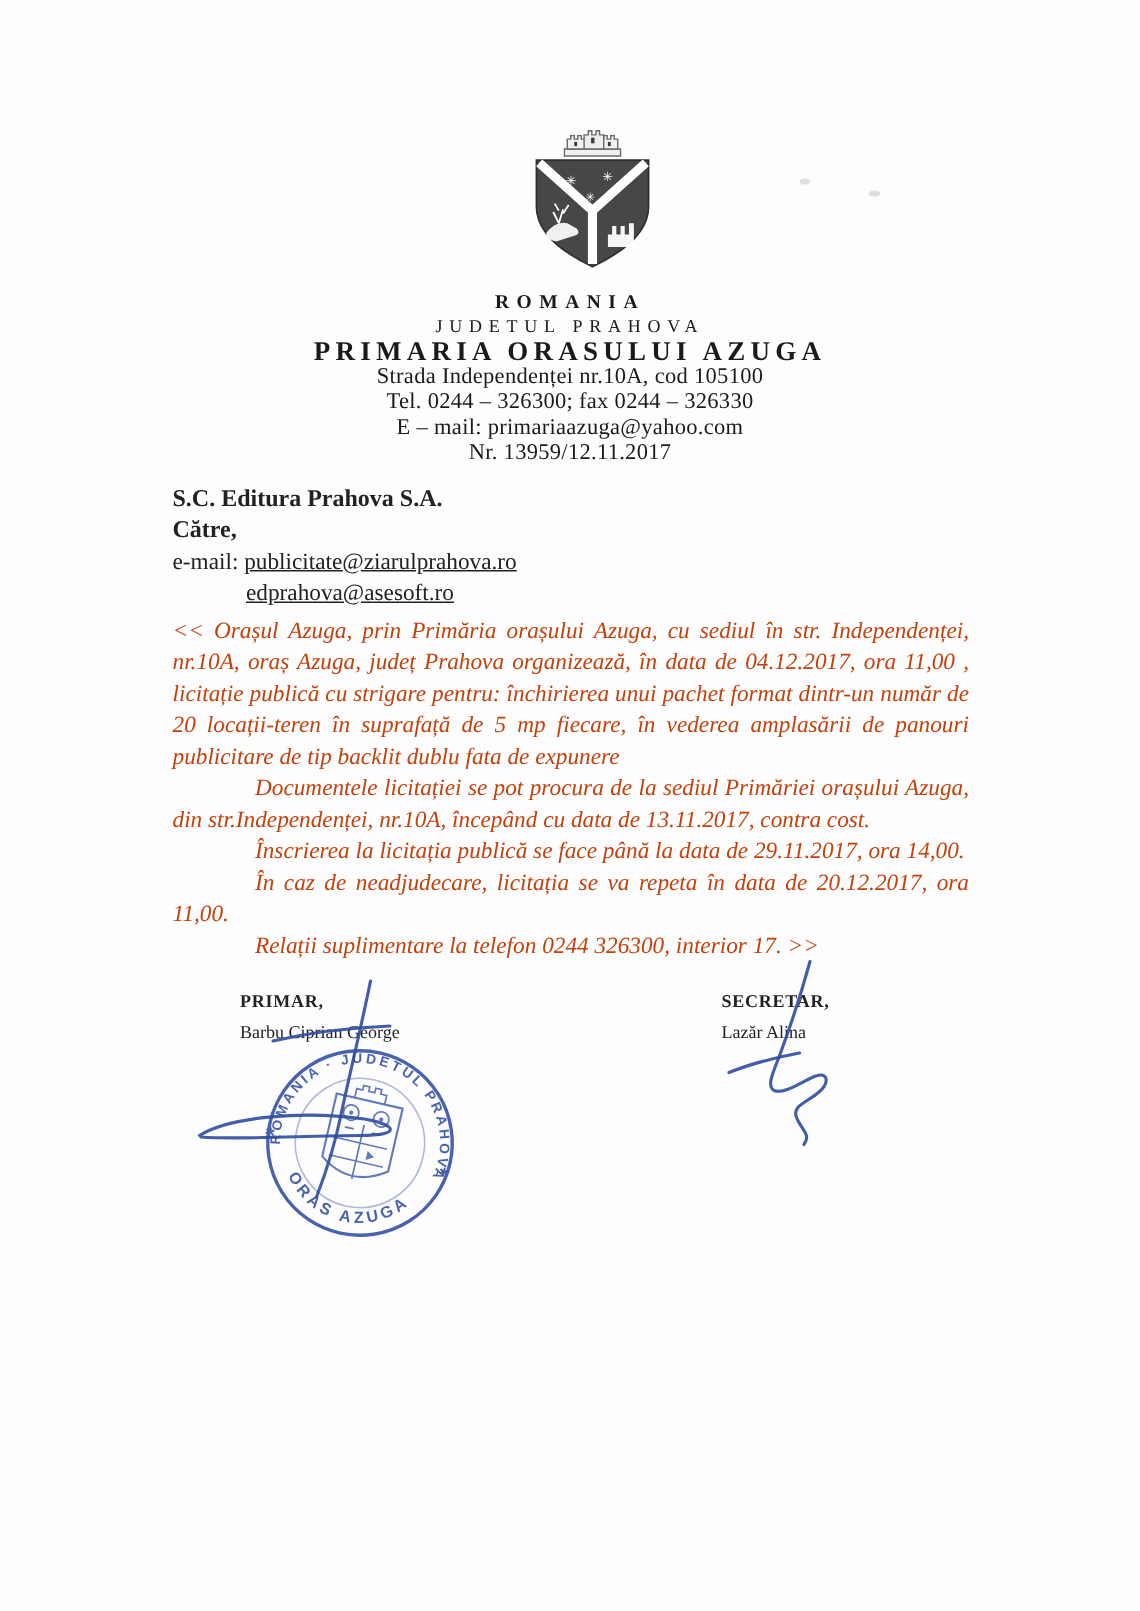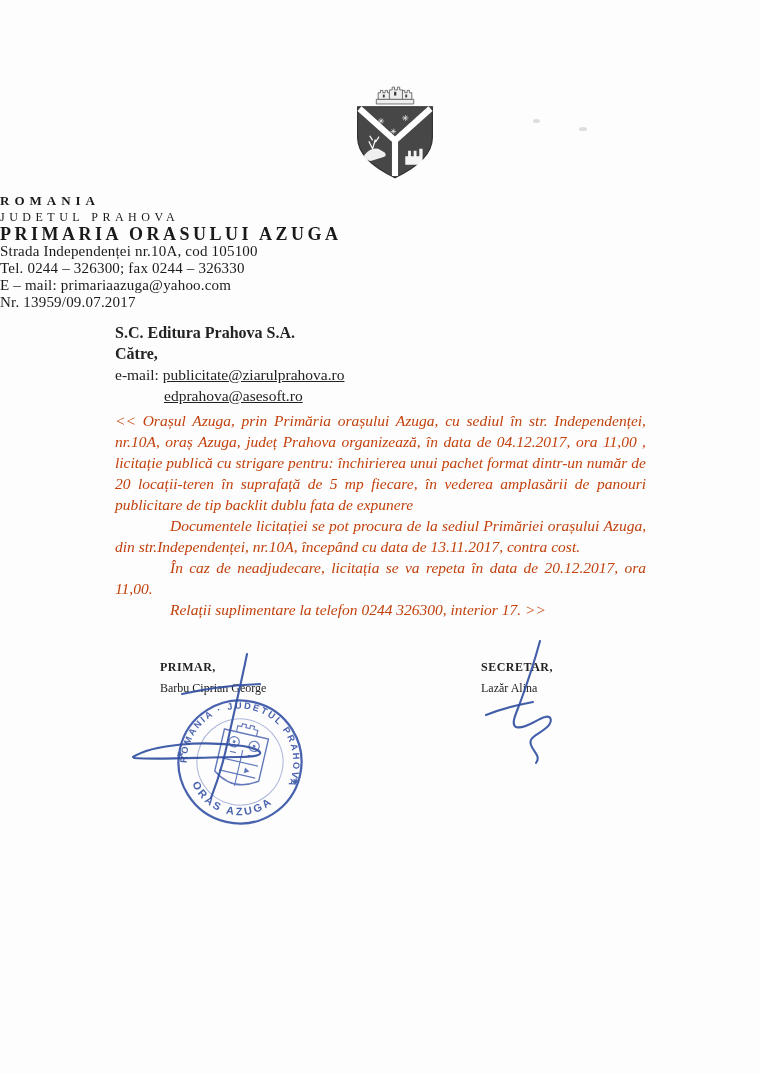--- a/index.html
+++ b/index.html
@@ -16,21 +16,21 @@
     position:relative;
     width:760px;height:1074px;
     background:var(--page-bg,#fdfdfd);
     font-family:"Liberation Serif","DejaVu Serif",serif;
     color:var(--ink,#222);
     overflow:hidden;
   }
   
   .coa{position:absolute;left:352px;top:83px;width:86px;height:98px;}
   
-  .letterhead{position:absolute;left:0;top:192px;width:760px;text-align:left;color:var(--ink-strong,#1a1a1a);}
+  .letterhead{position:absolute;left:0;top:192px;width:760px;text-align:center;color:var(--ink-strong,#1a1a1a);}
   .lh1{font-size:13px;font-weight:bold;letter-spacing:5px;line-height:17px;}
   .lh2{font-size:12px;font-weight:normal;letter-spacing:4.5px;line-height:17px;}
   .lh3{font-size:18px;font-weight:bold;letter-spacing:3.5px;line-height:17px;}
   .lhs{font-size:15px;line-height:17px;letter-spacing:0.2px;}
   
   .recipient{position:absolute;left:115px;top:322px;font-size:15.5px;line-height:21px;}
   .recipient .bold{font-weight:bold;font-size:16px;}
   .recipient .u{text-decoration:underline;}
   .recipient .email2{padding-left:49px;}
   
@@ -92,33 +92,34 @@
     </g>
   </svg>
 
   <div class="letterhead">
     <div class="lh1">ROMANIA</div>
     <div class="lh2">JUDETUL PRAHOVA</div>
     <div class="lh3">PRIMARIA ORASULUI AZUGA</div>
     <div class="lhs">Strada Independenței nr.10A, cod 105100</div>
     <div class="lhs">Tel. 0244 – 326300; fax 0244 – 326330</div>
     <div class="lhs">E – mail: primariaazuga@yahoo.com</div>
-    <div class="lhs">Nr. 13959/09.07.2017</div>
+    <div class="lhs">Nr. 13959/12.11.2017</div>
   </div>
 
   <div class="recipient">
     <div class="bold">S.C. Editura Prahova  S.A.</div>
     <div class="bold">Către,</div>
     <div><span>e-mail:</span> <span class="u">publicitate@ziarulprahova.ro</span></div>
     <div class="email2"><span class="u">edprahova@asesoft.ro</span></div>
   </div>
 
   <div class="body">
     <p class="noindent">&lt;&lt; Orașul Azuga, prin Primăria orașului Azuga, cu sediul în str. Independenței, nr.10A, oraș Azuga, județ Prahova organizează, în data de 04.12.2017, ora 11,00 , licitație publică cu strigare pentru: închirierea unui pachet format dintr-un număr de 20 locații-teren în suprafață de 5 mp fiecare, în vederea amplasării de panouri publicitare de tip backlit dublu fata de expunere</p>
     <p>Documentele licitației se pot procura de la sediul Primăriei orașului Azuga, din str.Independenței, nr.10A, începând cu data de 13.11.2017, contra cost.</p>
+    <p>Înscrierea la licitația publică se face până la data de 29.11.2017, ora 14,00.</p>
     <p>În caz de neadjudecare, licitația se va repeta în data de 20.12.2017, ora 11,00.</p>
     <p>Relații suplimentare la telefon 0244 326300, interior 17. &gt;&gt;</p>
   </div>
 
   <div class="sig sig-left">
     <div class="title">PRIMAR,</div>
     <div>Barbu Ciprian George</div>
   </div>
   <div class="sig sig-right">
     <div class="title">SECRETAR,</div>

